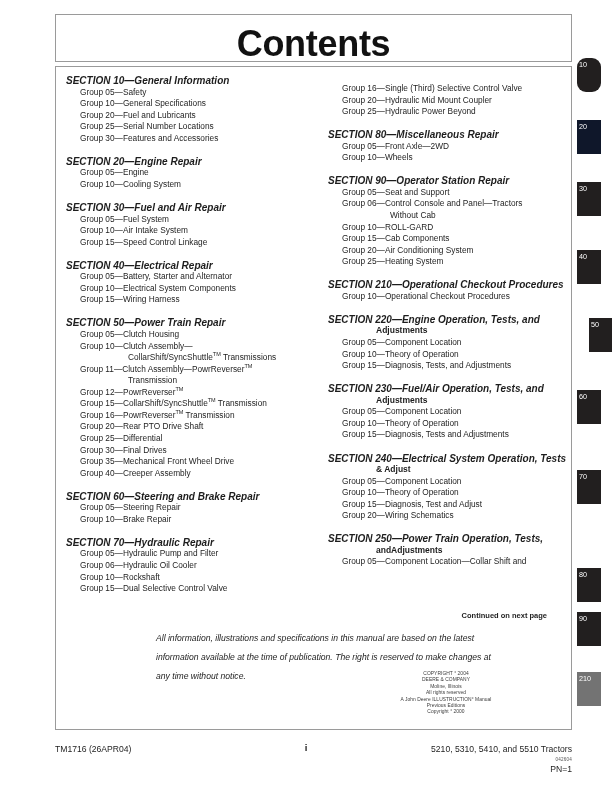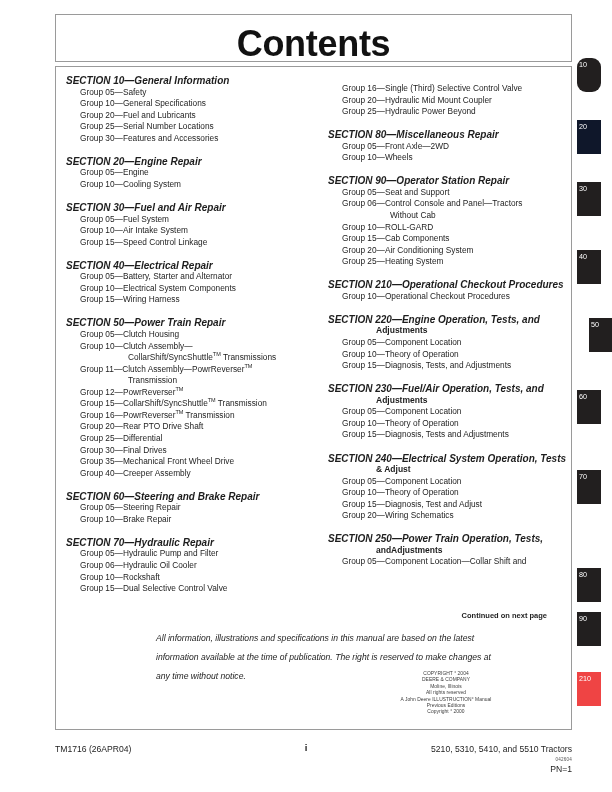--- a/index.html
+++ b/index.html
@@ -312,21 +312,21 @@
   <div id="tabs-container">
       <div class="tab" style="top: 58px; background: rgb(34, 31, 31); color: rgb(255, 255, 255); border-radius: 9px;">10</div>
       <div class="tab" style="top: 120px; background: #0f172a; color: rgb(255, 255, 255);">20</div>
       <div class="tab" style="top: 182px; background: rgb(34, 31, 31); color: rgb(255, 255, 255);">30</div>
       <div class="tab" style="top: 250px; background: rgb(34, 31, 31); color: rgb(255, 255, 255);">40</div>
       <div class="tab" style="top: 318px; background: rgb(34, 31, 31); color: rgb(255, 255, 255); margin-left: 12px;">50</div>
       <div class="tab" style="top: 390px; background: rgb(34, 31, 31); color: rgb(255, 255, 255);">60</div>
       <div class="tab" style="top: 470px; background: rgb(34, 31, 31); color: rgb(255, 255, 255);">70</div>
       <div class="tab" style="top: 540px; background: rgb(34, 31, 31); color: rgb(255, 255, 255); margin-top: 28px;">80</div>
       <div class="tab" style="top: 604px; background: rgb(34, 31, 31); color: rgb(255, 255, 255); margin-top: 8px;">90</div>
-      <div class="tab" style="top: 672px; background: #ef4444; color: rgb(255, 255, 255);">210</div>
+      <div class="tab" style="top: 672px; background: #737373; color: rgb(255, 255, 255);">210</div>
     </div>
 
   <div id="footer-left">TM1716 (26APR04)</div>
   <div id="footer-center">i</div>
   <div id="footer-right">5210, 5310, 5410, and 5510 Tractors</div>
   <div id="footer-code">042604</div>
   <div id="footer-pn">PN=1</div>
 
 </div>
 

